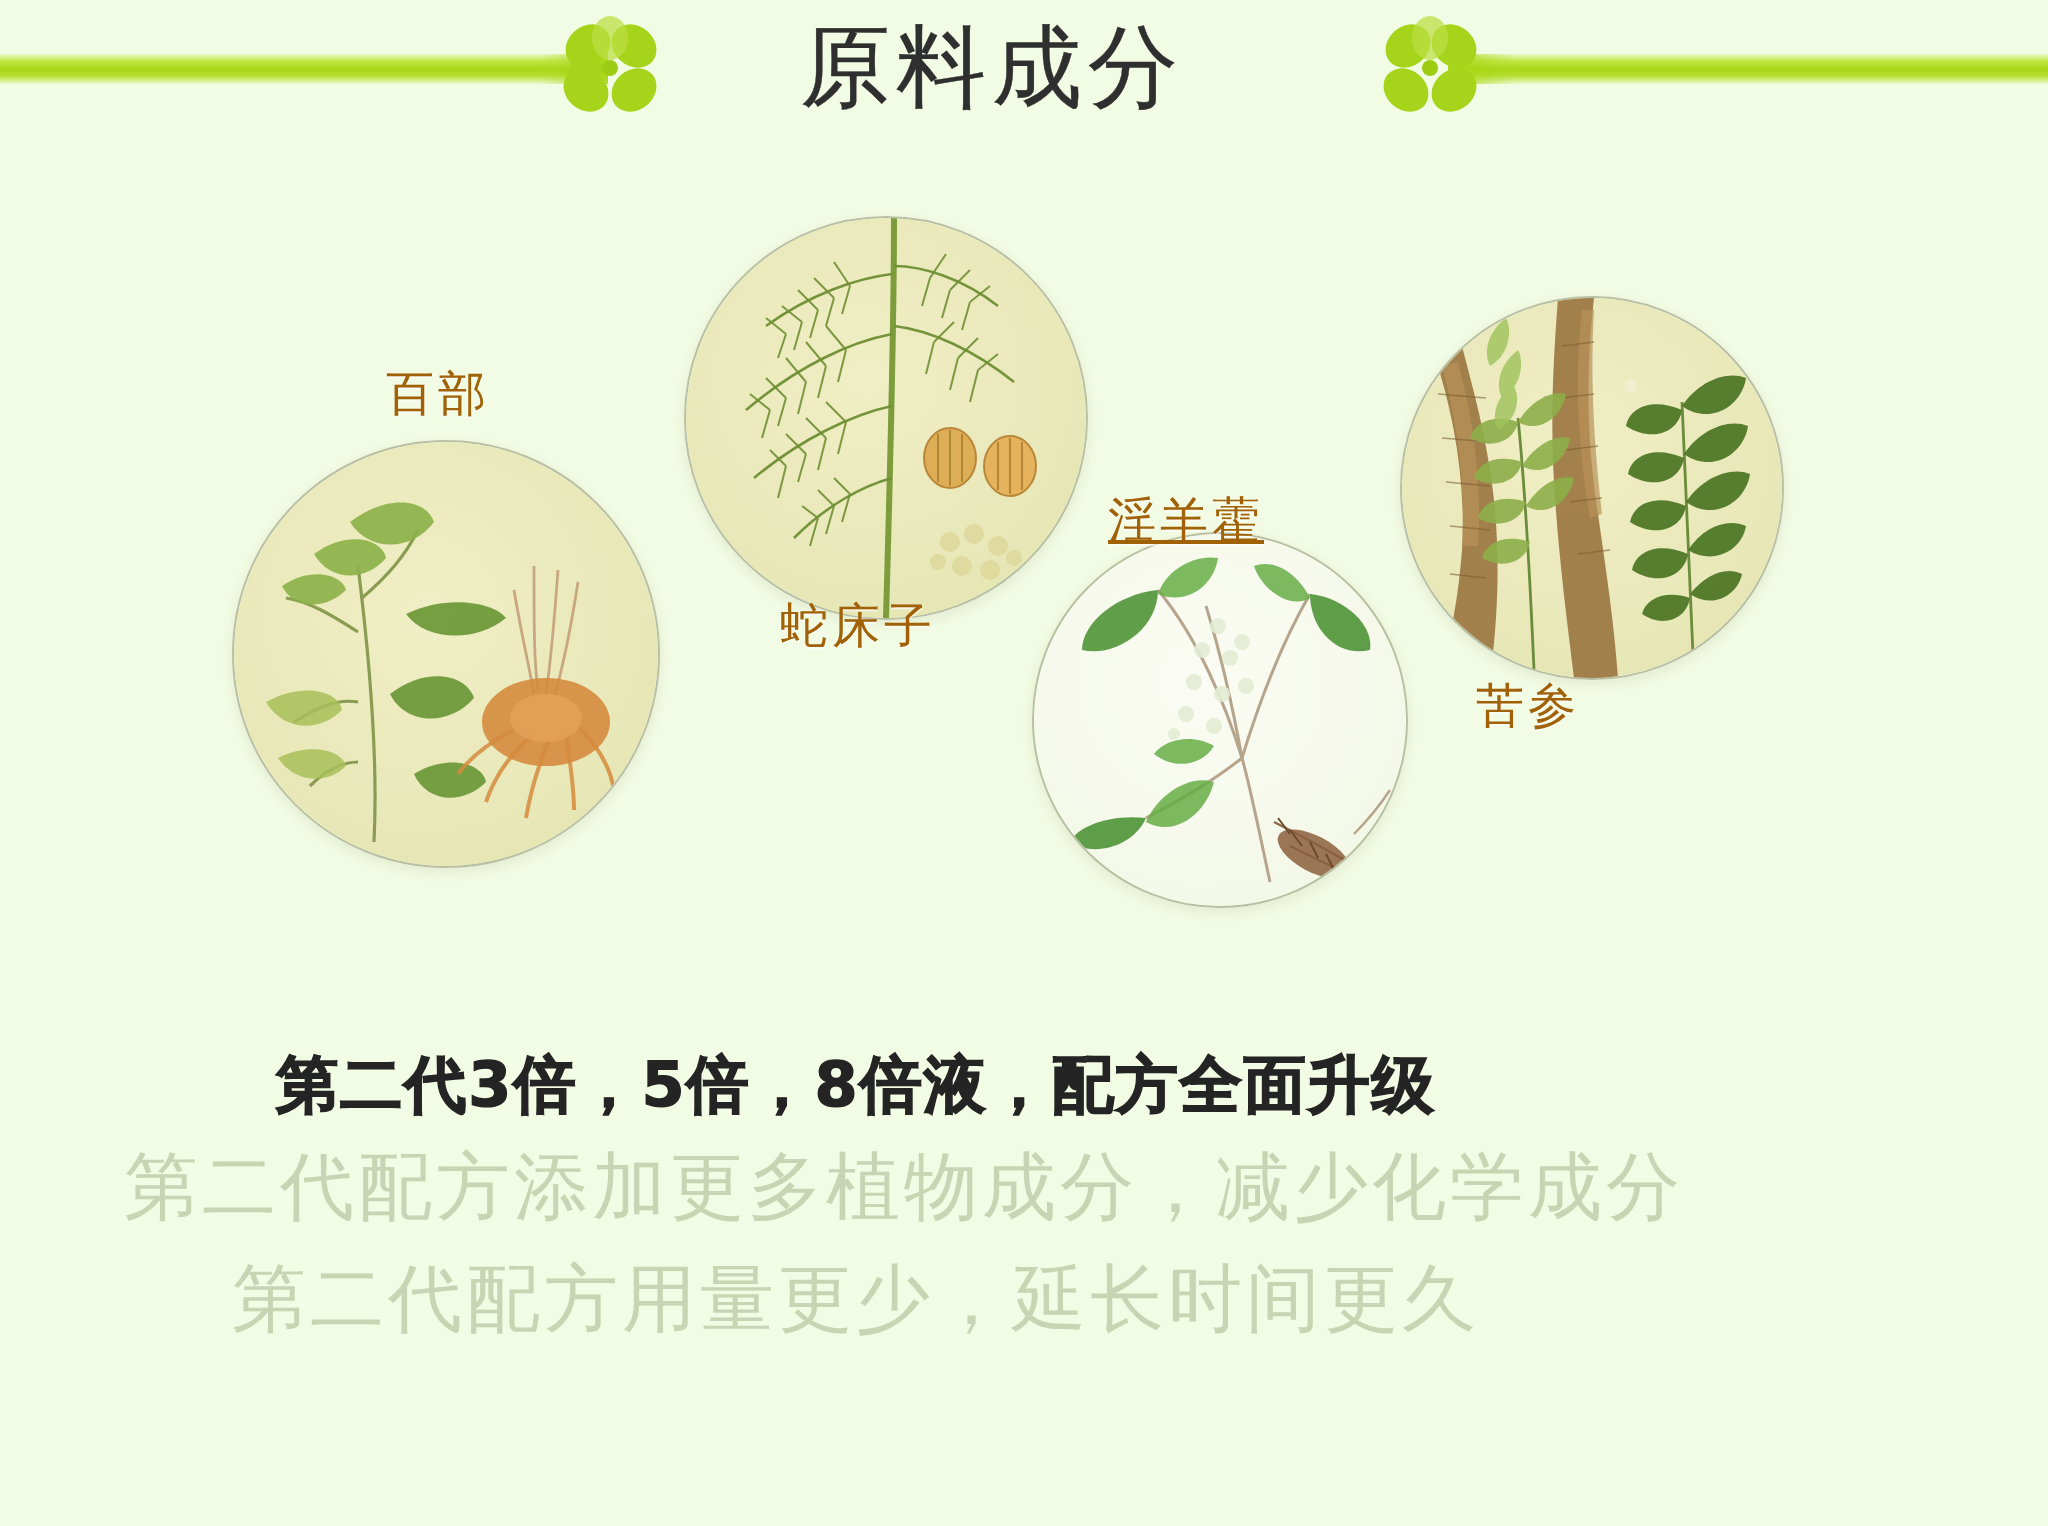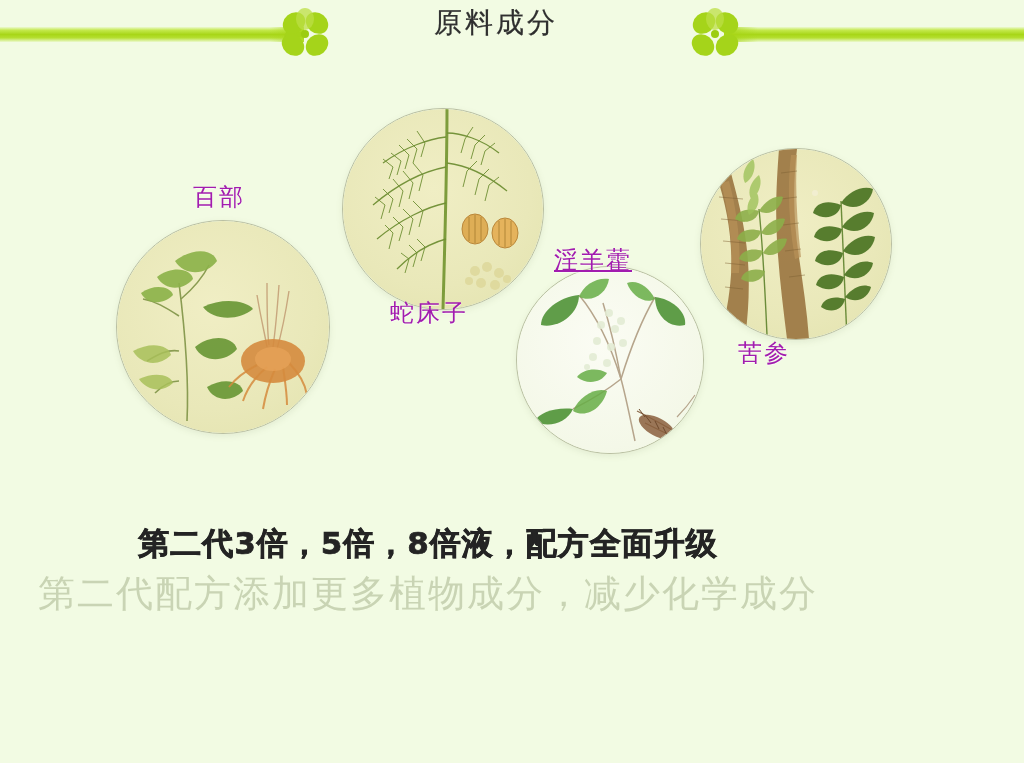--- a/index.html
+++ b/index.html
@@ -60,21 +60,21 @@
   }
   .clover-left  { left: 274px; }
   .clover-right { left: 684px; }
 
   .page-title {
     position: absolute;
     left: 0;
     top: 4px;
     width: 992px;
     text-align: center;
-    font-size: 28px;
+    font-size: 45px;
     letter-spacing: 3px;
     color: #2f2f2f;
     font-weight: 300;
     font-family: "DejaVu Sans", "Liberation Sans", sans-serif;
     -webkit-text-stroke: 0.2px #2f2f2f;
   }
 
   
   .circles {
     position: absolute;
@@ -102,21 +102,21 @@
     border-radius: 50%;
   }
   .bg-cream { background: radial-gradient(circle at 45% 40%, #f0eec4 0%, #e9e8b9 60%, #e2e2ad 100%); }
   .bg-white { background: radial-gradient(circle at 45% 40%, #fbfcf4 0%, #f4f8e8 70%, #eff5e0 100%); }
 
   .disc svg { position: absolute; inset: 0; width: 100%; height: 100%; }
 
   .plant-label {
     position: absolute;
     white-space: nowrap;
-    color: #a21caf;
+    color: #a16207;
     font-size: 24px;
     letter-spacing: 2px;
     font-family: "DejaVu Sans", "Liberation Sans", sans-serif;
     text-shadow: 0 1px 0 rgba(255,255,255,0.6);
   }
 
   
   #plant-0 .disc  { left: 116px; top: 152px; width: 212px; height: 212px; }
   #plant-0 .plant-label { left: 193px; top: 113px; }
 
@@ -148,20 +148,21 @@
     font-family: "DejaVu Sans", "Liberation Sans", sans-serif;
     -webkit-text-stroke: 0.7px #242424;
   }
   .line-2 {
     font-size: 37px;
     color: #c9d4b4;
     letter-spacing: 2px;
     line-height: 56px;
     font-weight: 300;
     font-family: "DejaVu Sans", "Liberation Sans", sans-serif;
+    margin-left: 24px;
   }
   .line-3 {
     font-size: 23px;
     color: #5d5d55;
     letter-spacing: 0.5px;
     line-height: 42px;
     font-family: "DejaVu Sans", "Liberation Sans", sans-serif;
   }
   .line-4 {
     font-size: 37px;
@@ -411,15 +412,16 @@
           <circle cx="114" cy="44" r="3" fill="#f2efd4" opacity=".8"></circle>
         </svg>
       </div>
       <div class="plant-label">苦参</div>
     </div>
   </div>
 
   <div class="copy">
     <div class="copy-line line-1">第二代3倍，5倍，8倍液，配方全面升级</div>
     <div class="copy-line line-2">第二代配方添加更多植物成分，减少化学成分</div>
+    <div class="copy-line line-4">第二代配方用量更少，延长时间更久</div>
   </div>
 
 </div>
 
 </body></html>

